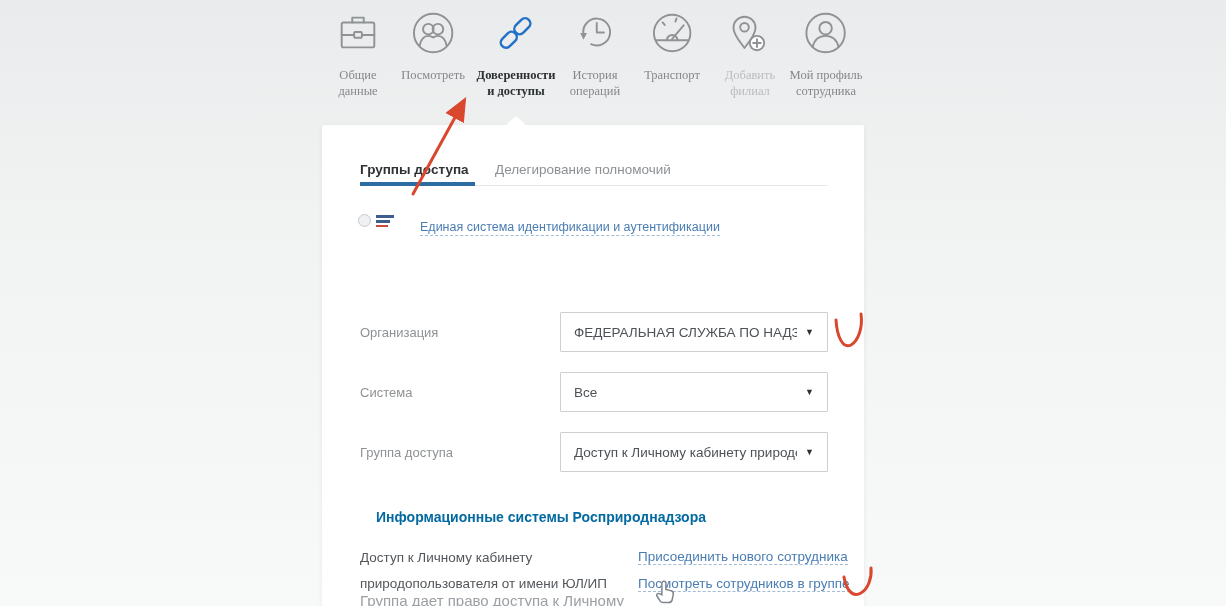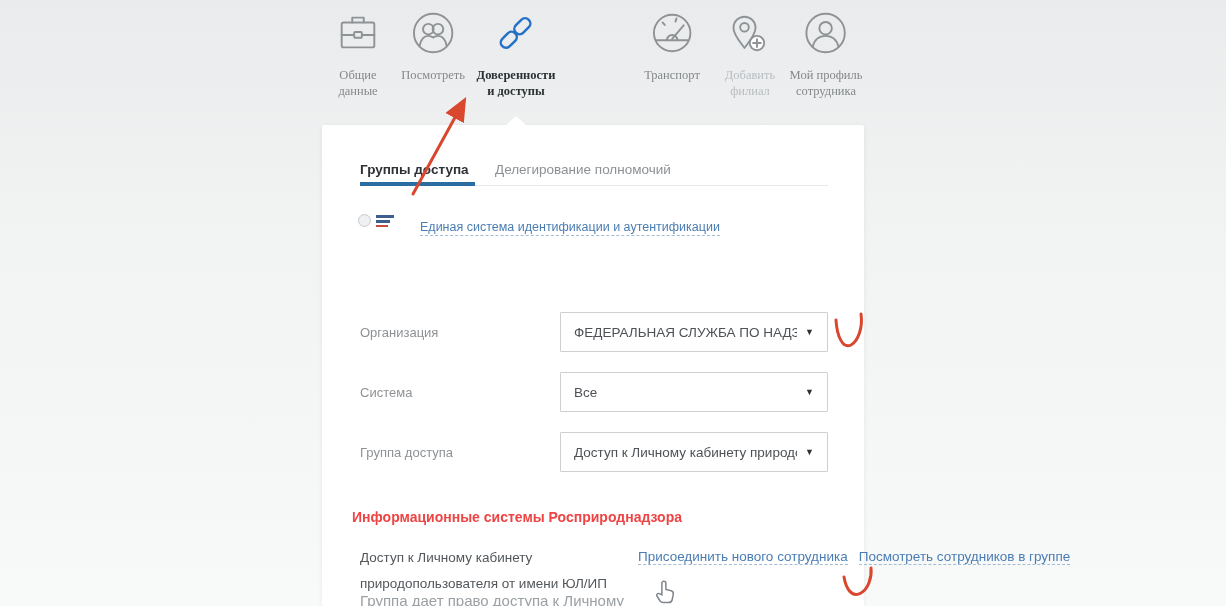--- a/index.html
+++ b/index.html
@@ -56,24 +56,24 @@
   .field-label { position:absolute; left:38px; font-size:13px; color:#8f9295; }
   .select {
     position:absolute; left:238px; width:268px; height:40px;
     border:1px solid #cfcfcf; border-radius:1px; background:#fff;
     display:flex; align-items:center; justify-content:space-between;
     padding:0 13px; cursor:pointer;
   }
   .select-value { font-size:13.5px; color:#4e5256; white-space:nowrap; overflow:hidden; }
   .select-caret { font-size:9px; color:#2e3236; margin-left:8px; }
 
-  .section-title { position:absolute; left:30px; top:384px; font-size:14px; font-weight:bold; color:#ef4444; }
+  .section-title { position:absolute; left:54px; top:384px; font-size:14px; font-weight:bold; color:#0369a1; }
   .group-title { position:absolute; left:38px; top:420px; width:290px; font-size:13.5px; line-height:26px; color:#53575b; }
   .group-desc { position:absolute; left:38px; top:467px; font-size:15px; color:#9aa0a4; }
-  .group-links { position:absolute; left:316px; top:424px; display:flex; gap:11px;justify-content:flex-end; }
+  .group-links { position:absolute; left:316px; top:424px; display:flex; flex-direction:column; gap:11px;justify-content:flex-end; }
   .group-links a { font-size:13.5px; width:max-content; }
 
   
   .annotation-layer { position:absolute; left:0; top:0; width:1226px; height:606px; pointer-events:none; }
   .cursor { position:absolute; left:656px; top:580px; pointer-events:none; }
 </style>
 </head>
 <body>
 
 <div class="page">
@@ -111,20 +111,31 @@
           <g transform="rotate(-45 25 25)">
             <rect x="5.5" y="19.5" width="19" height="11" rx="5.5"></rect>
             <rect x="25.5" y="19.5" width="19" height="11" rx="5.5"></rect>
           </g>
         </svg>
       </span>
       <span class="nav-label">Доверенности
 и доступы</span>
     </div>
 
+    <div class="nav-item" style="left:595px">
+      <span class="nav-icon">
+        <svg width="48" height="48" viewBox="0 0 50 50">
+          <path d="M21.1,36.7 A14,14 0 1 0 13.1,26"></path>
+          <path d="M9.8,25 h7 l-3.6,7 z" fill="#8f9396" stroke="none"></path>
+          <path d="M27,14.5 V24.5 H34.5"></path>
+        </svg>
+      </span>
+      <span class="nav-label">История
+операций</span>
+    </div>
 
     <div class="nav-item" style="left:672px">
       <span class="nav-icon">
         <svg width="48" height="48" viewBox="0 0 50 50">
           <circle cx="25" cy="25" r="19"></circle>
           <path d="M8.5,32.5 h33"></path>
           <path d="M25,31 L37,17"></path>
           <path d="M19.5,32.5 a5.5,5.5 0 0 1 11,0"></path>
           <path d="M15,14 l2.3,2.6 M29.5,9.8 l-1.1,3.3"></path>
         </svg>

